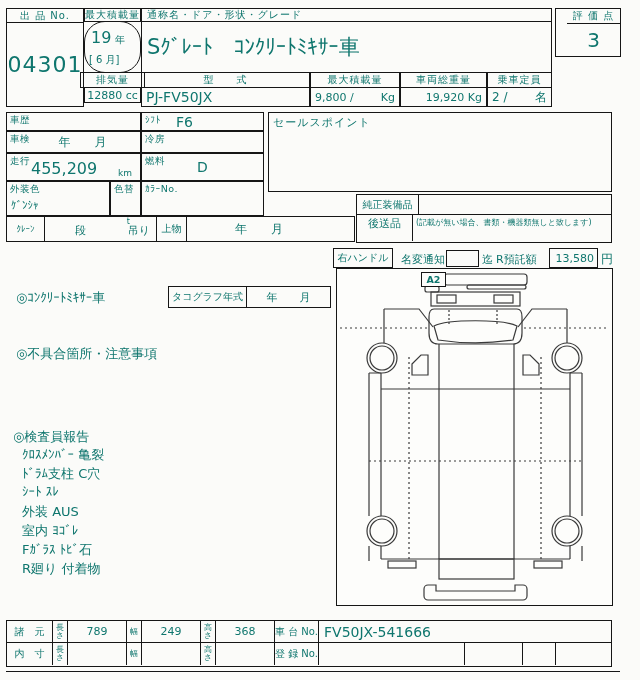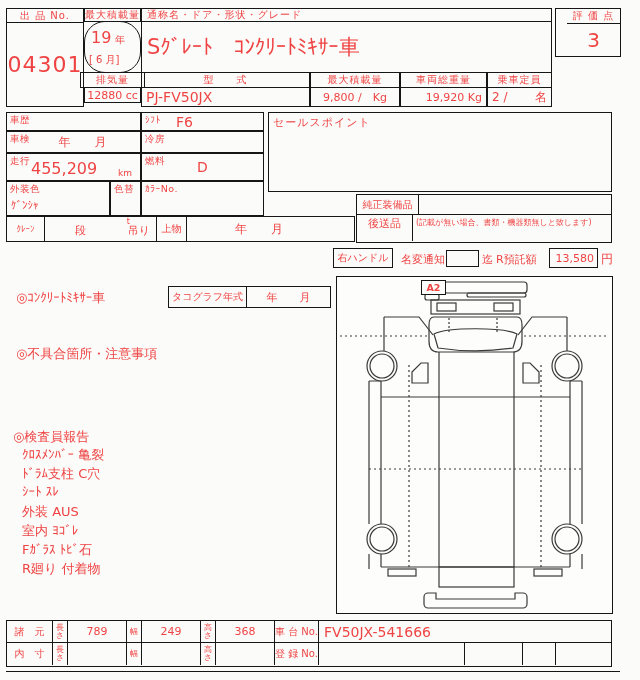--- a/index.html
+++ b/index.html
@@ -1,17 +1,17 @@
 <!DOCTYPE html>
 <html><head>
 <meta charset="utf-8">
 <style>
   html,body{margin:0;padding:0;background:#ececea;}
   .sheet{position:relative;width:640px;height:680px;background:#fbfbf9;
-         font-family:"DejaVu Sans","Liberation Sans",sans-serif;color:#ef4444;overflow:hidden;}
+         font-family:"DejaVu Sans","Liberation Sans",sans-serif;color:#0f766e;overflow:hidden;}
   .b{position:absolute;border:1.4px solid #161616;box-sizing:border-box;background:transparent;}
   .t{position:absolute;white-space:nowrap;}
   .cen{display:flex;align-items:center;justify-content:center;}
   .hdr10{font-size:10px;letter-spacing:1px;}
   .cl{position:absolute;top:1px;left:3px;font-size:9.5px;letter-spacing:0.5px;}
   .row{display:flex;height:100%;}
   .br{border-right:1.4px solid #161616;box-sizing:border-box;}
   .bb{border-bottom:1.4px solid #161616;box-sizing:border-box;}
   .vlab{font-size:8px;line-height:8px;width:12px;text-align:center;word-break:break-all;
         display:flex;align-items:center;justify-content:center;}
@@ -38,21 +38,21 @@
   <div class="b" style="left:141px;top:8px;width:411px;height:14px;display:flex;align-items:center;padding-left:5px;font-size:10px;letter-spacing:1px;">通称名・ドア・形状・グレード</div>
   <div class="b" style="left:141px;top:21px;width:411px;height:52px;display:flex;align-items:center;padding-left:5px;font-size:21px;">Sｸﾞﾚｰﾄ　ｺﾝｸﾘｰﾄﾐｷｻｰ車</div>
 
   <div class="b cen hdr10" style="left:80px;top:72px;width:65px;height:16px;">排気量</div>
   <div class="b cen num11" style="left:84px;top:87px;width:57px;height:16px;">12880 cc</div>
 
   <div class="b cen hdr10" style="left:141px;top:72px;width:169px;height:16px;">型　　式</div>
   <div class="b" style="left:141px;top:87px;width:169px;height:20px;display:flex;align-items:center;padding-left:4px;font-size:14px;">PJ-FV50JX</div>
 
   <div class="b cen hdr10" style="left:310px;top:72px;width:90px;height:16px;">最大積載量</div>
-  <div class="b" style="left:310px;top:87px;width:90px;height:20px;display:flex;align-items:center;justify-content:space-between;padding:0 12px;font-size:11px;">
+  <div class="b" style="left:310px;top:87px;width:90px;height:20px;display:flex;align-items:center;justify-content:space-between;padding:0 4px;font-size:11px;">
     <span>9,800 /</span>
     <span>Kg</span>
   </div>
 
   <div class="b cen hdr10" style="left:400px;top:72px;width:87px;height:16px;">車両総重量</div>
   <div class="b" style="left:400px;top:87px;width:87px;height:20px;display:flex;align-items:center;justify-content:flex-end;padding-right:4px;font-size:11px;">19,920 Kg</div>
 
   <div class="b cen hdr10" style="left:487px;top:72px;width:65px;height:16px;">乗車定員</div>
   <div class="b" style="left:487px;top:87px;width:65px;height:20px;display:flex;align-items:center;justify-content:space-between;padding:0 4px;font-size:12px;">
     <span>2 /</span>
@@ -149,21 +149,21 @@
 
   <span class="t" style="left:13px;top:428px;font-size:13px;">◎検査員報告</span>
   <span class="t" style="left:22px;top:446px;font-size:13px;">ｸﾛｽﾒﾝﾊﾞｰ 亀裂</span>
   <span class="t" style="left:22px;top:465px;font-size:13px;">ﾄﾞﾗﾑ支柱 C穴</span>
   <span class="t" style="left:22px;top:484px;font-size:13px;">ｼｰﾄ ｽﾚ</span>
   <span class="t" style="left:22px;top:503px;font-size:13px;">外装 AUS</span>
   <span class="t" style="left:22px;top:522px;font-size:13px;">室内 ﾖｺﾞﾚ</span>
   <span class="t" style="left:22px;top:541px;font-size:13px;">Fｶﾞﾗｽ ﾄﾋﾞ石</span>
   <span class="t" style="left:22px;top:560px;font-size:13px;">R廻り 付着物</span>
 
-  <div class="b" style="left:336px;top:276px;width:277px;height:338px;background:#fdfdfb;">
+  <div class="b" style="left:336px;top:268px;width:277px;height:338px;background:#fdfdfb;">
     <svg width="274" height="335" viewBox="0 0 274 335">
       <g fill="none" stroke="#3a3a3a" stroke-width="1.2">
 
         <rect x="88" y="17" width="14" height="6" rx="2"></rect>
 
         <rect x="107" y="5" width="83" height="11" rx="3"></rect>
         <rect x="130" y="16" width="59" height="4" rx="2"></rect>
 
         <rect x="94" y="23" width="89" height="14"></rect>
         <rect x="100" y="26" width="19" height="8"></rect>

